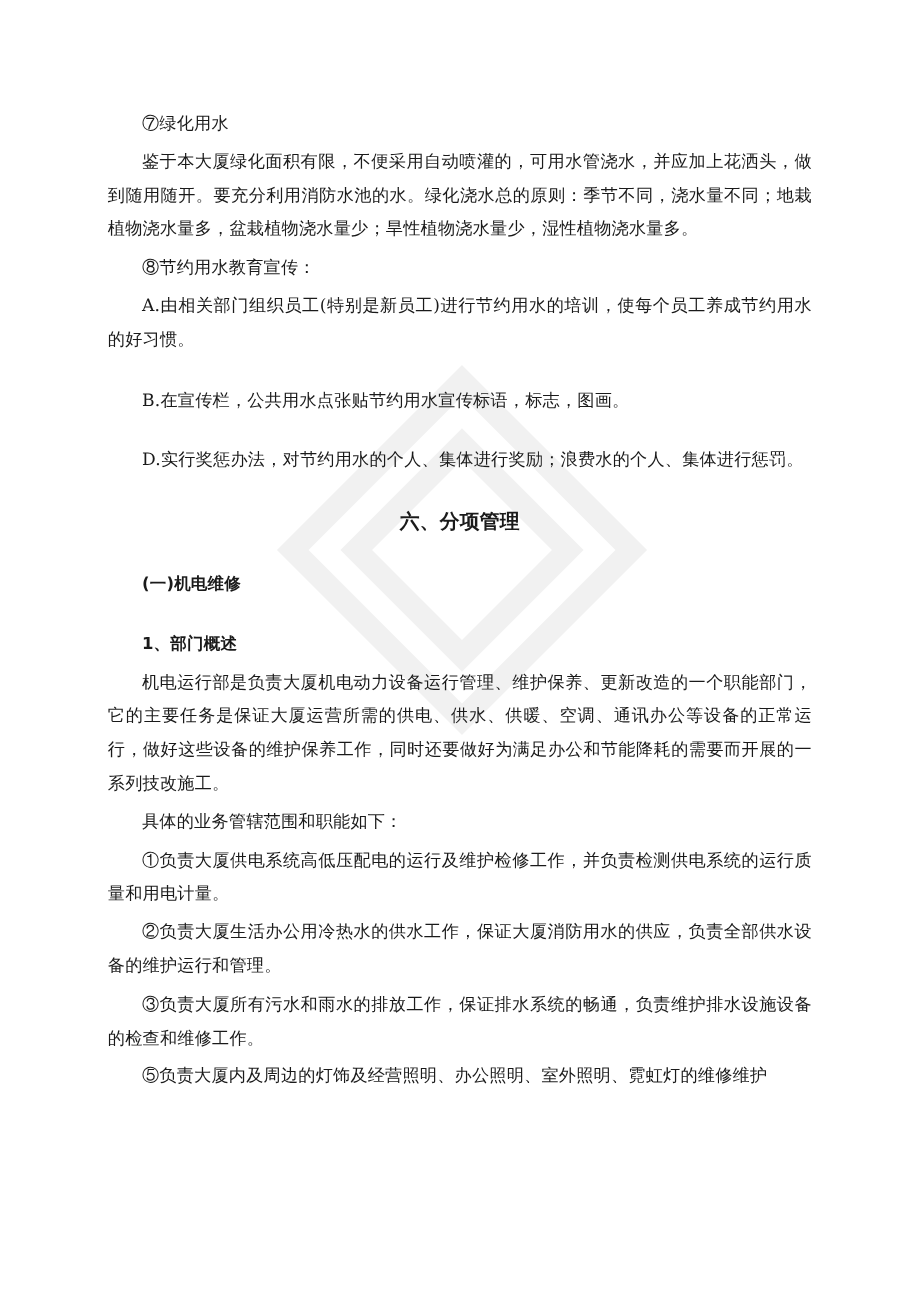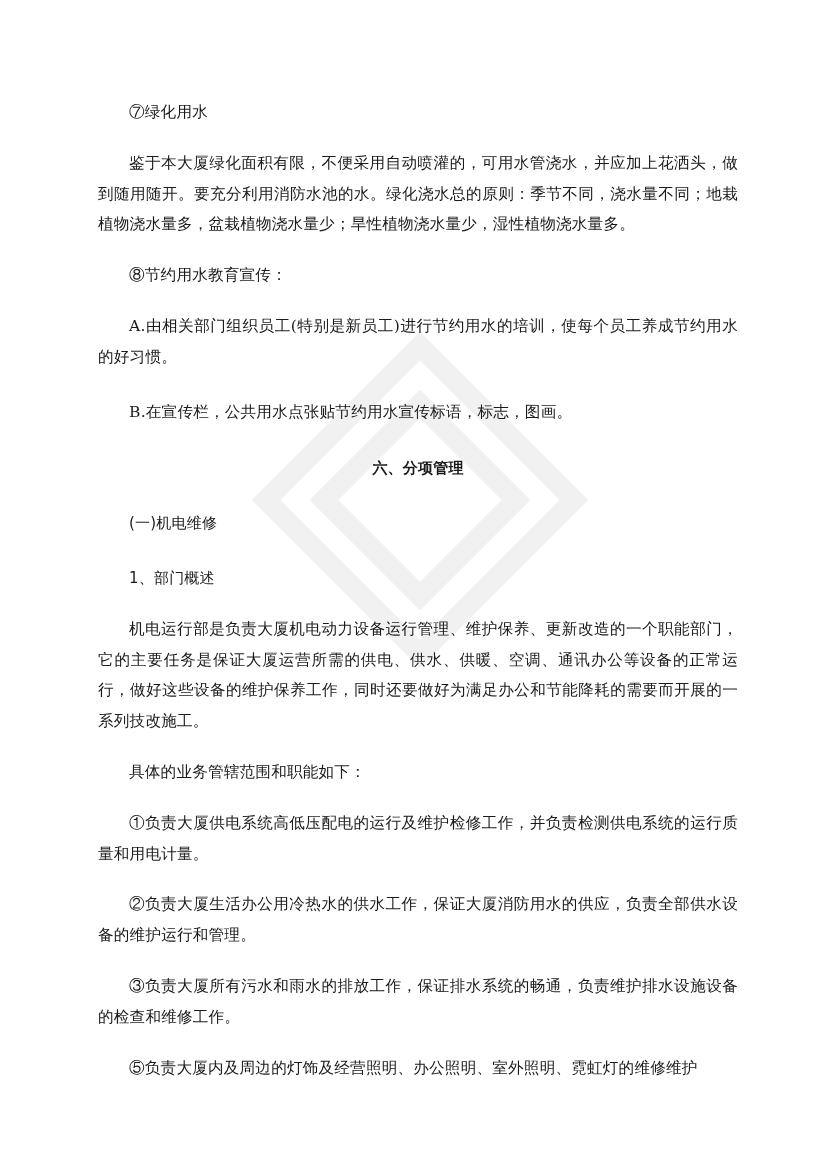--- a/index.html
+++ b/index.html
@@ -5,24 +5,24 @@
   html, body { margin: 0; padding: 0; background: #ffffff; }
   body { width: 830px; height: 1174px; position: relative; overflow: hidden;
          font-family: "DejaVu Serif", "Liberation Serif", serif; color: #1a1a1a; }
   .page { position: absolute; left: 0; top: 0; width: 830px; height: 906px; background: #fff; }
   .watermark { position: absolute; pointer-events: none; opacity: 0.05; }
   .wm1 { left: 250px; top: 330px; width: 340px; height: 340px; }
   .wm2 { left: 300px; top: 1110px; width: 280px; height: 200px; }
   .content { position: absolute; left: 98px; top: 97px; width: 640px; }
   p { margin: 0; font-size: 15.6px; line-height: 30.8px; text-align: justify; letter-spacing: 0.2px; }
   .indent { text-indent: 31px; }
-  .gap-s { margin-top: 20px; }
+  .gap-s { margin-top: 4px; }
   .gap-m { margin-top: 24px; }
-  .h-center { text-align: center; font-weight: bold; font-family: "DejaVu Sans", "Liberation Sans", sans-serif; font-size: 15px; margin-top: 26px; }
-  .h-bold { font-weight: normal; font-family: "DejaVu Sans", "Liberation Sans", sans-serif; font-size: 15px; }
+  .h-center { text-align: center; font-weight: bold; font-family: "DejaVu Sans", "Liberation Sans", sans-serif; font-size: 18px; margin-top: 26px; }
+  .h-bold { font-weight: bold; font-family: "DejaVu Sans", "Liberation Sans", sans-serif; font-size: 15px; }
 </style>
 </head>
 <body>
 
 <div class="page">
 
   <svg class="watermark wm1" viewBox="0 0 100 100">
     <g transform="rotate(45 50 50)" fill="none" stroke="#000" stroke-width="6">
       <rect x="18" y="18" width="64" height="64"></rect>
       <rect x="30" y="30" width="40" height="40"></rect>
@@ -34,20 +34,21 @@
       <polyline points="25,70 50,45 75,70"></polyline>
     </g>
   </svg>
 
   <div class="content">
     <p class="indent">⑦绿化用水</p>
     <p class="indent gap-s">鉴于本大厦绿化面积有限，不便采用自动喷灌的，可用水管浇水，并应加上花洒头，做到随用随开。要充分利用消防水池的水。绿化浇水总的原则：季节不同，浇水量不同；地栽植物浇水量多，盆栽植物浇水量少；旱性植物浇水量少，湿性植物浇水量多。</p>
     <p class="indent gap-s">⑧节约用水教育宣传：</p>
     <p class="indent gap-s">A.由相关部门组织员工(特别是新员工)进行节约用水的培训，使每个员工养成节约用水的好习惯。</p>
     <p class="indent gap-m">B.在宣传栏，公共用水点张贴节约用水宣传标语，标志，图画。</p>
+    <p class="indent gap-m">D.实行奖惩办法，对节约用水的个人、集体进行奖励；浪费水的个人、集体进行惩罚。</p>
     <p class="h-center">六、分项管理</p>
     <p class="indent h-bold gap-m">(一)机电维修</p>
     <p class="indent h-bold gap-m">1、部门概述</p>
     <p class="indent gap-s">机电运行部是负责大厦机电动力设备运行管理、维护保养、更新改造的一个职能部门，它的主要任务是保证大厦运营所需的供电、供水、供暖、空调、通讯办公等设备的正常运行，做好这些设备的维护保养工作，同时还要做好为满足办公和节能降耗的需要而开展的一系列技改施工。</p>
     <p class="indent gap-s">具体的业务管辖范围和职能如下：</p>
     <p class="indent gap-s">①负责大厦供电系统高低压配电的运行及维护检修工作，并负责检测供电系统的运行质量和用电计量。</p>
     <p class="indent gap-s">②负责大厦生活办公用冷热水的供水工作，保证大厦消防用水的供应，负责全部供水设备的维护运行和管理。</p>
     <p class="indent gap-s">③负责大厦所有污水和雨水的排放工作，保证排水系统的畅通，负责维护排水设施设备的检查和维修工作。</p>
     <p class="indent gap-s">⑤负责大厦内及周边的灯饰及经营照明、办公照明、室外照明、霓虹灯的维修维护</p>
   </div>

